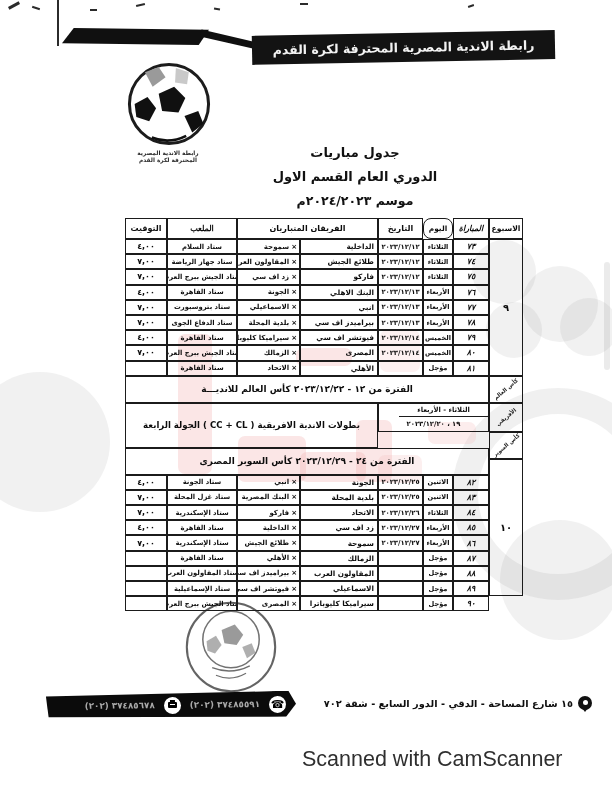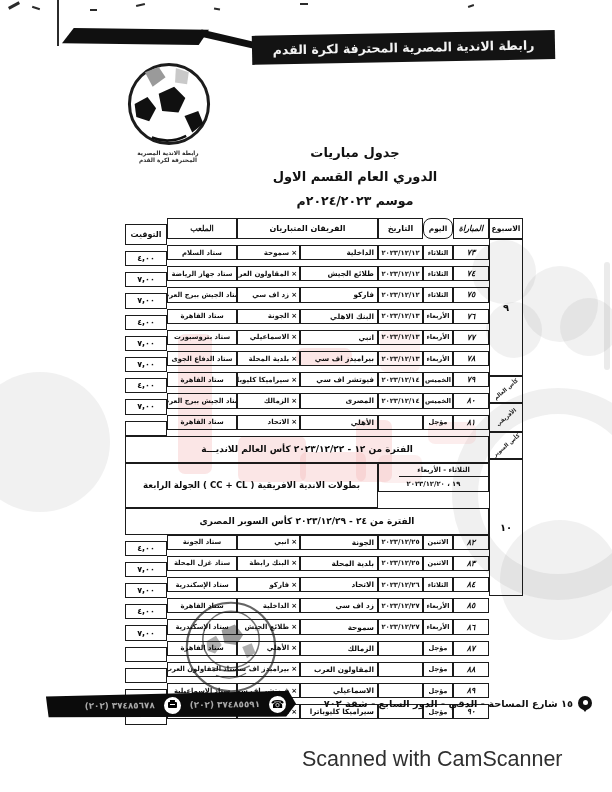--- a/index.html
+++ b/index.html
@@ -37,21 +37,21 @@
   .hrow,.trow,.irow{display:flex;direction:rtl;}
   .hrow .cell{height:21px;font-size:8px;}
   .trow .cell{height:15.2px;}
   .w-match{width:36px;font-size:8px;font-style:italic;}
   .w-day{width:30px;font-size:6.6px;}
   .w-date{width:45px;font-size:6.8px;}
   .w-teams{width:141px;font-size:8.4px;}
   .w-t1{width:78px;font-size:7.3px;justify-content:flex-start;padding-right:3px;}
   .w-t2{width:63px;font-size:7px;justify-content:flex-start;padding-right:2px;gap:2px;}
   .w-stad{width:70px;font-size:6.8px;}
-  .w-time{width:42px;font-size:8px;margin-top:6px;}
+  .w-time{width:42px;font-size:8px;}
   .i-full{width:364px;height:27px;font-size:9px;}
   .i-side{width:111px;height:29px;flex-direction:column;padding:0;align-items:stretch;}
   .i-side .ln{height:50%;display:flex;align-items:center;justify-content:center;font-size:6.8px;font-weight:bold;}
   .i-side .ln:first-child{border-bottom:1px solid #1b1b1b;margin-left:20px;}
   .i-text{width:253px;height:45px;font-size:8.6px;}
   
   .stamp{position:absolute;left:184px;top:600px;width:94px;height:94px;opacity:.85;z-index:1;}
   
   .f-bar{position:absolute;left:46px;top:692px;width:250px;height:26px;background:#0b0b0b;
     transform:rotate(-0.6deg);clip-path:polygon(0 12%,97% 0,100% 50%,96% 100%,1% 92%);
@@ -308,21 +308,21 @@
           <div class="cell w-time">٤,٠٠</div>
         </div>
 
         <div class="trow">
           <div class="cell w-match">٨٣</div>
           <div class="cell w-day">الاثنين</div>
           <div class="cell w-date">٢٠٢٣/١٢/٢٥</div>
           <div class="cell w-t1">بلدية المحلة</div>
           <div class="cell w-t2">
             <span>×</span>
-            <span>البنك رابطة</span>
+            <span>البنك المصرية</span>
           </div>
           <div class="cell w-stad">ستاد غزل المحلة</div>
           <div class="cell w-time">٧,٠٠</div>
         </div>
 
         <div class="trow">
           <div class="cell w-match">٨٤</div>
           <div class="cell w-day">الثلاثاء</div>
           <div class="cell w-date">٢٠٢٣/١٢/٢٦</div>
           <div class="cell w-t1">الاتحاد</div>

